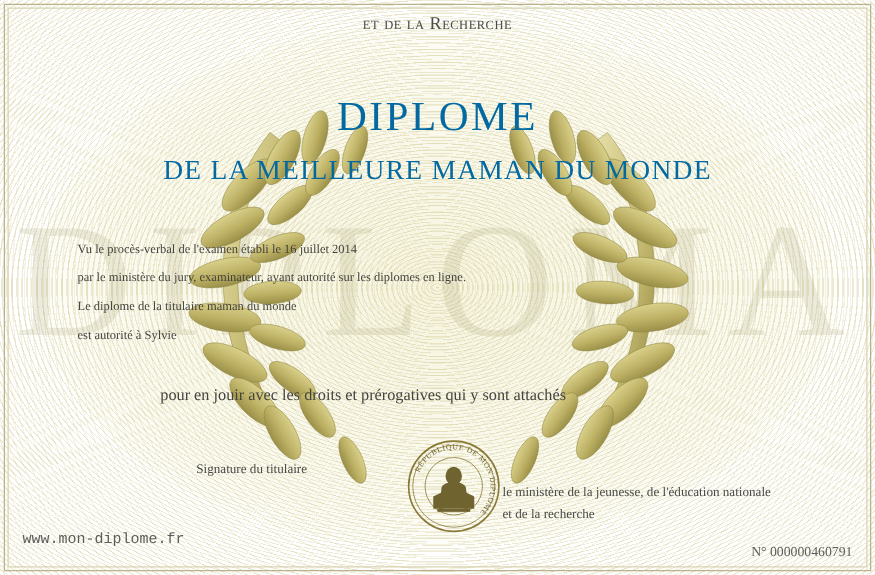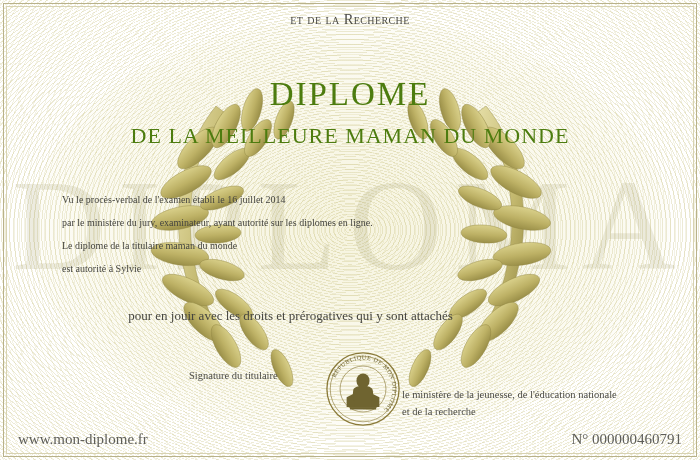--- a/index.html
+++ b/index.html
@@ -106,21 +106,21 @@
     color: #4a4a46;
     letter-spacing: 0.4px;
   }
   .ministry .line2 { font-size: 14.5px; }
 
   .title {
     position: absolute;
     left: 0; top: 74px;
     width: 700px;
     text-align: center;
-    color: #4d7c0f;
+    color: #0369a1;
   }
   .title .t1 {
     font-size: 33px;
     letter-spacing: 2px;
     line-height: 40px;
   }
   .title .t2 {
     font-size: 22px;
     letter-spacing: 1px;
     line-height: 40px;
@@ -150,21 +150,20 @@
     color: #44443f;
   }
 
   
   .sig-left {
     position: absolute;
     left: 157px;
     top: 370px;
     font-size: 10.5px;
     color: #4a4a46;
-    margin-left: 32px;
   }
   .sig-right {
     position: absolute;
     left: 402px;
     top: 370px;
     width: 250px;
     font-size: 10.5px;
     color: #4a4a46;
     line-height: 17px;
     margin-top: 16px;
@@ -176,30 +175,30 @@
     left: 322px;
     top: 348px;
     width: 82px;
     height: 82px;
   }
 
   
   .footer-left {
     position: absolute;
     left: 18px;
-    bottom: 12px;
-    font-size: 15px;
+    bottom: 22px;
+    font-size: 12px;
     color: #5d5d58;
-    font-family: Liberation Serif, serif;
+    font-family: Liberation Mono, monospace;
   }
   .footer-right {
     position: absolute;
     right: 18px;
     bottom: 12px;
-    font-size: 15px;
+    font-size: 11px;
     color: #5d5d58;
     font-family: "Liberation Serif", serif;
   }
 </style>
 </head>
 <body>
 
 <div class="diploma">
 
   <div class="bg-tint"></div>

